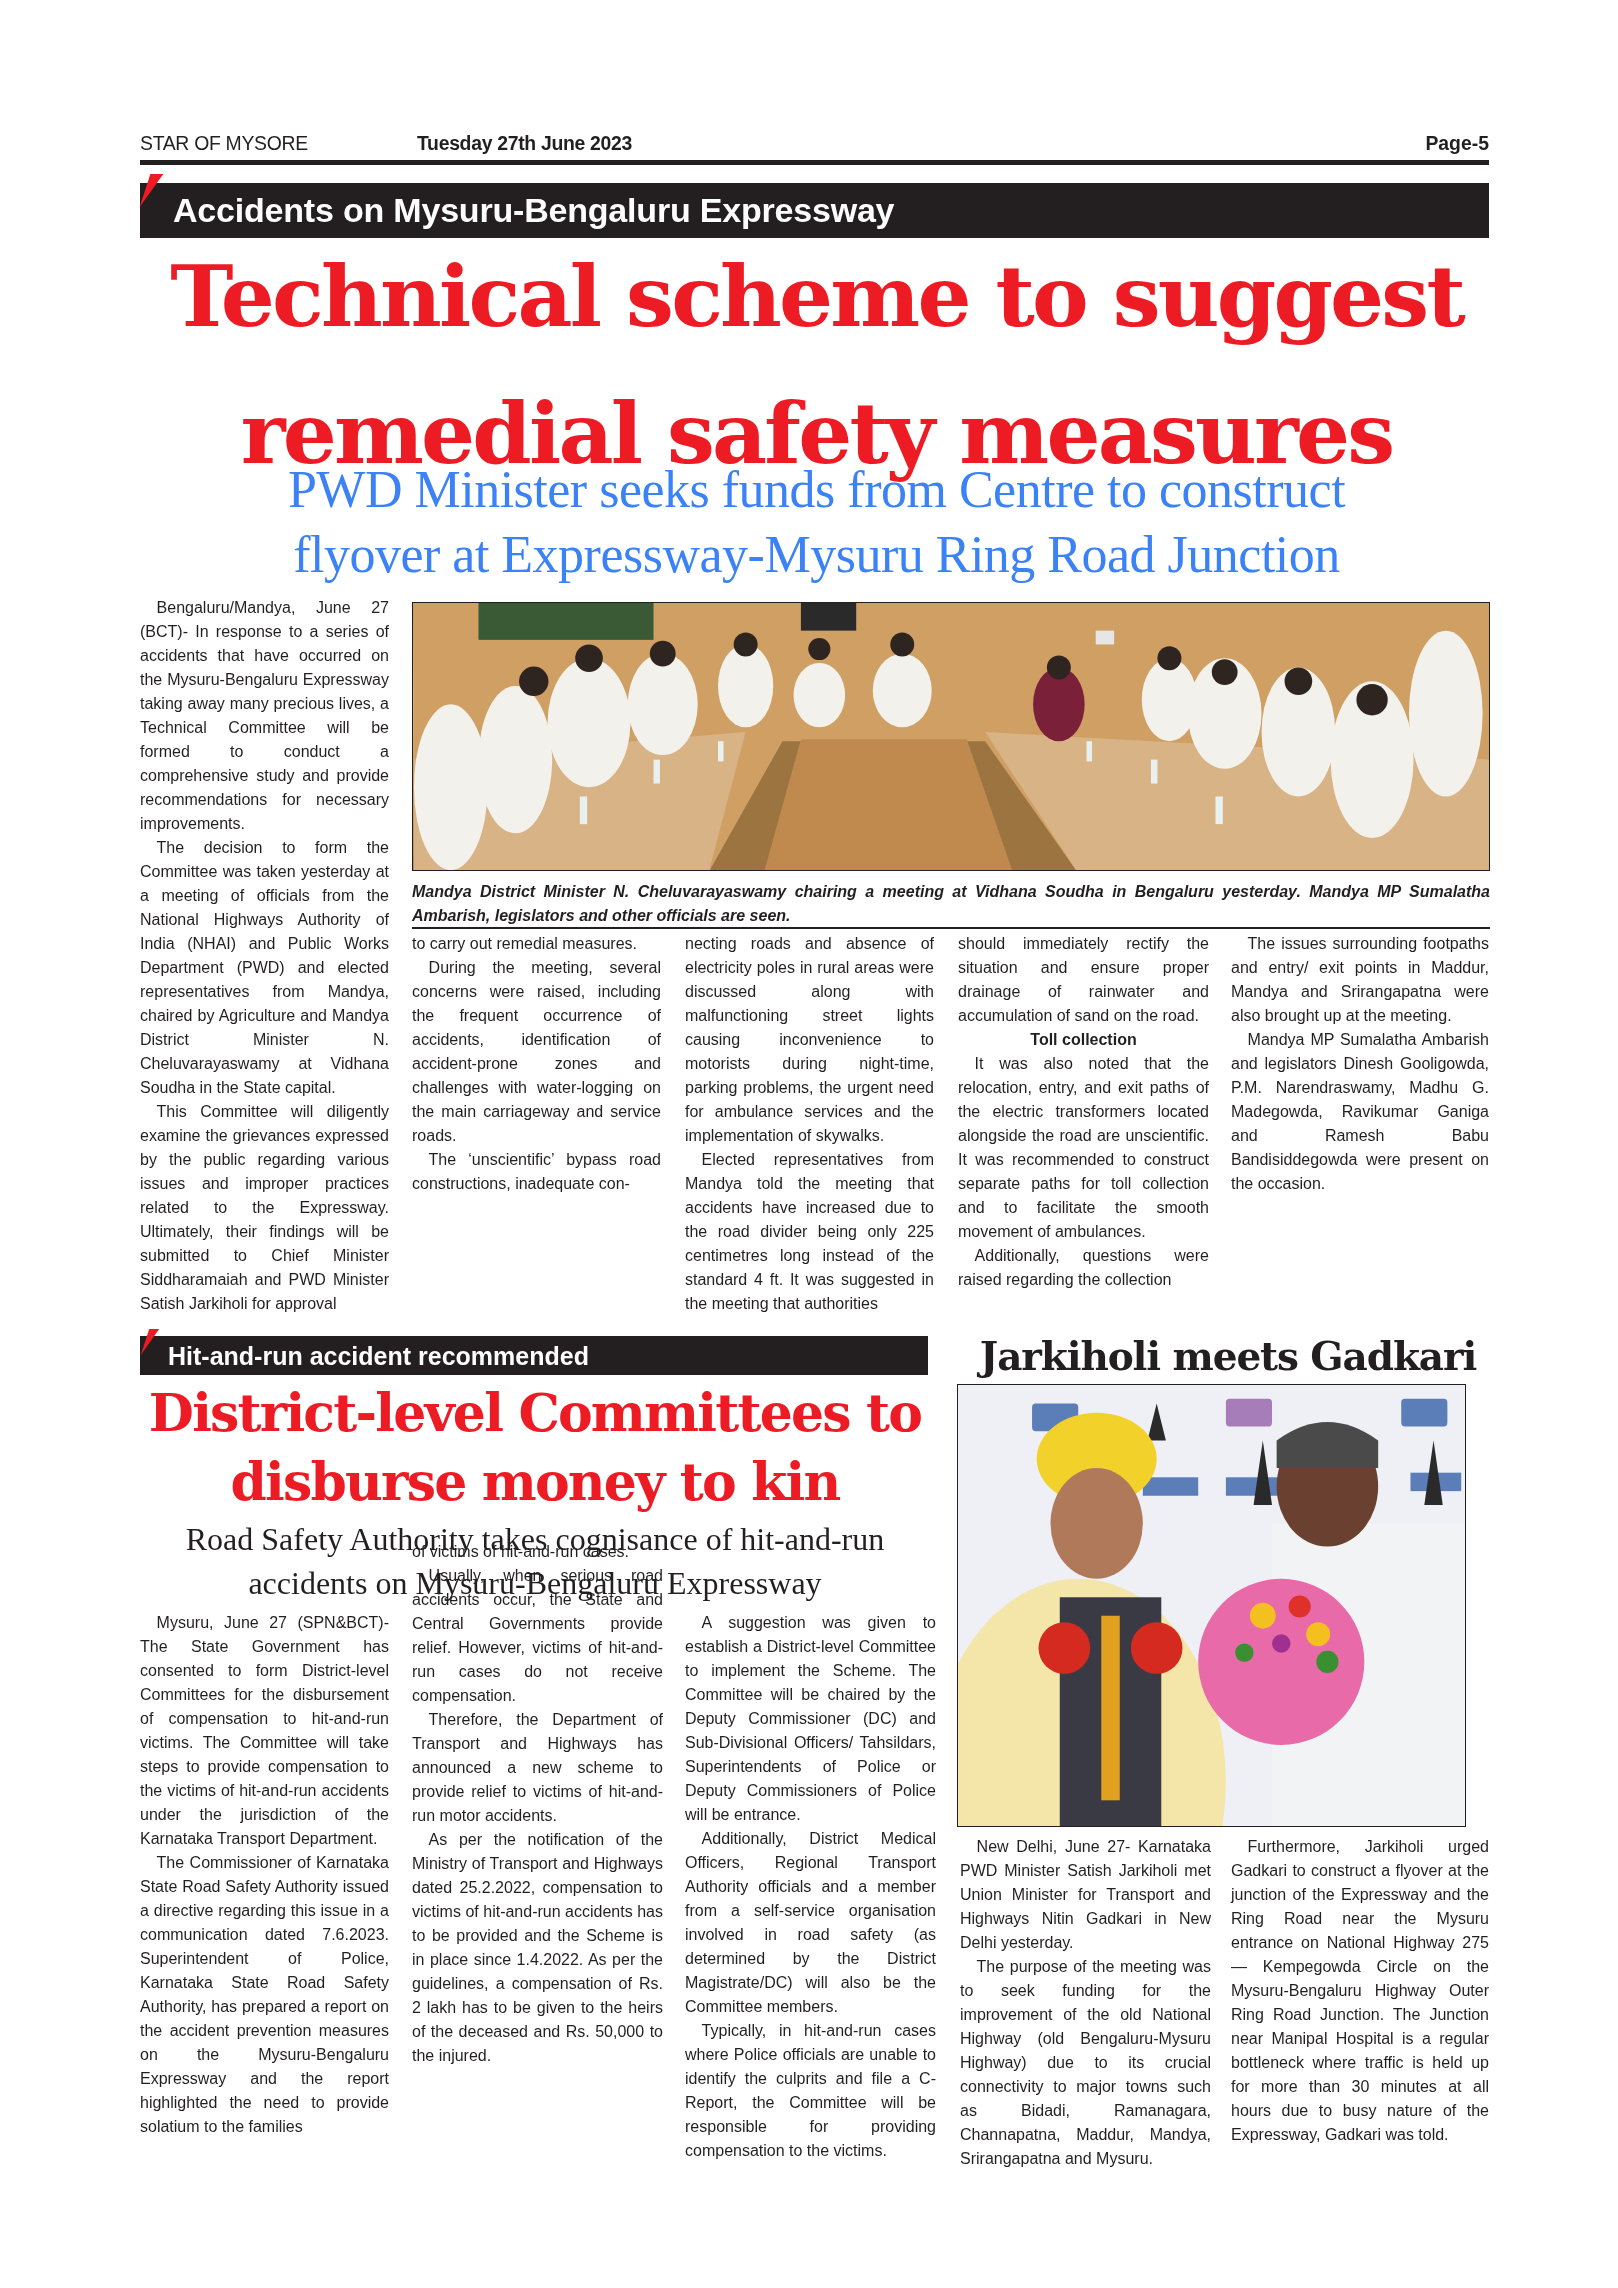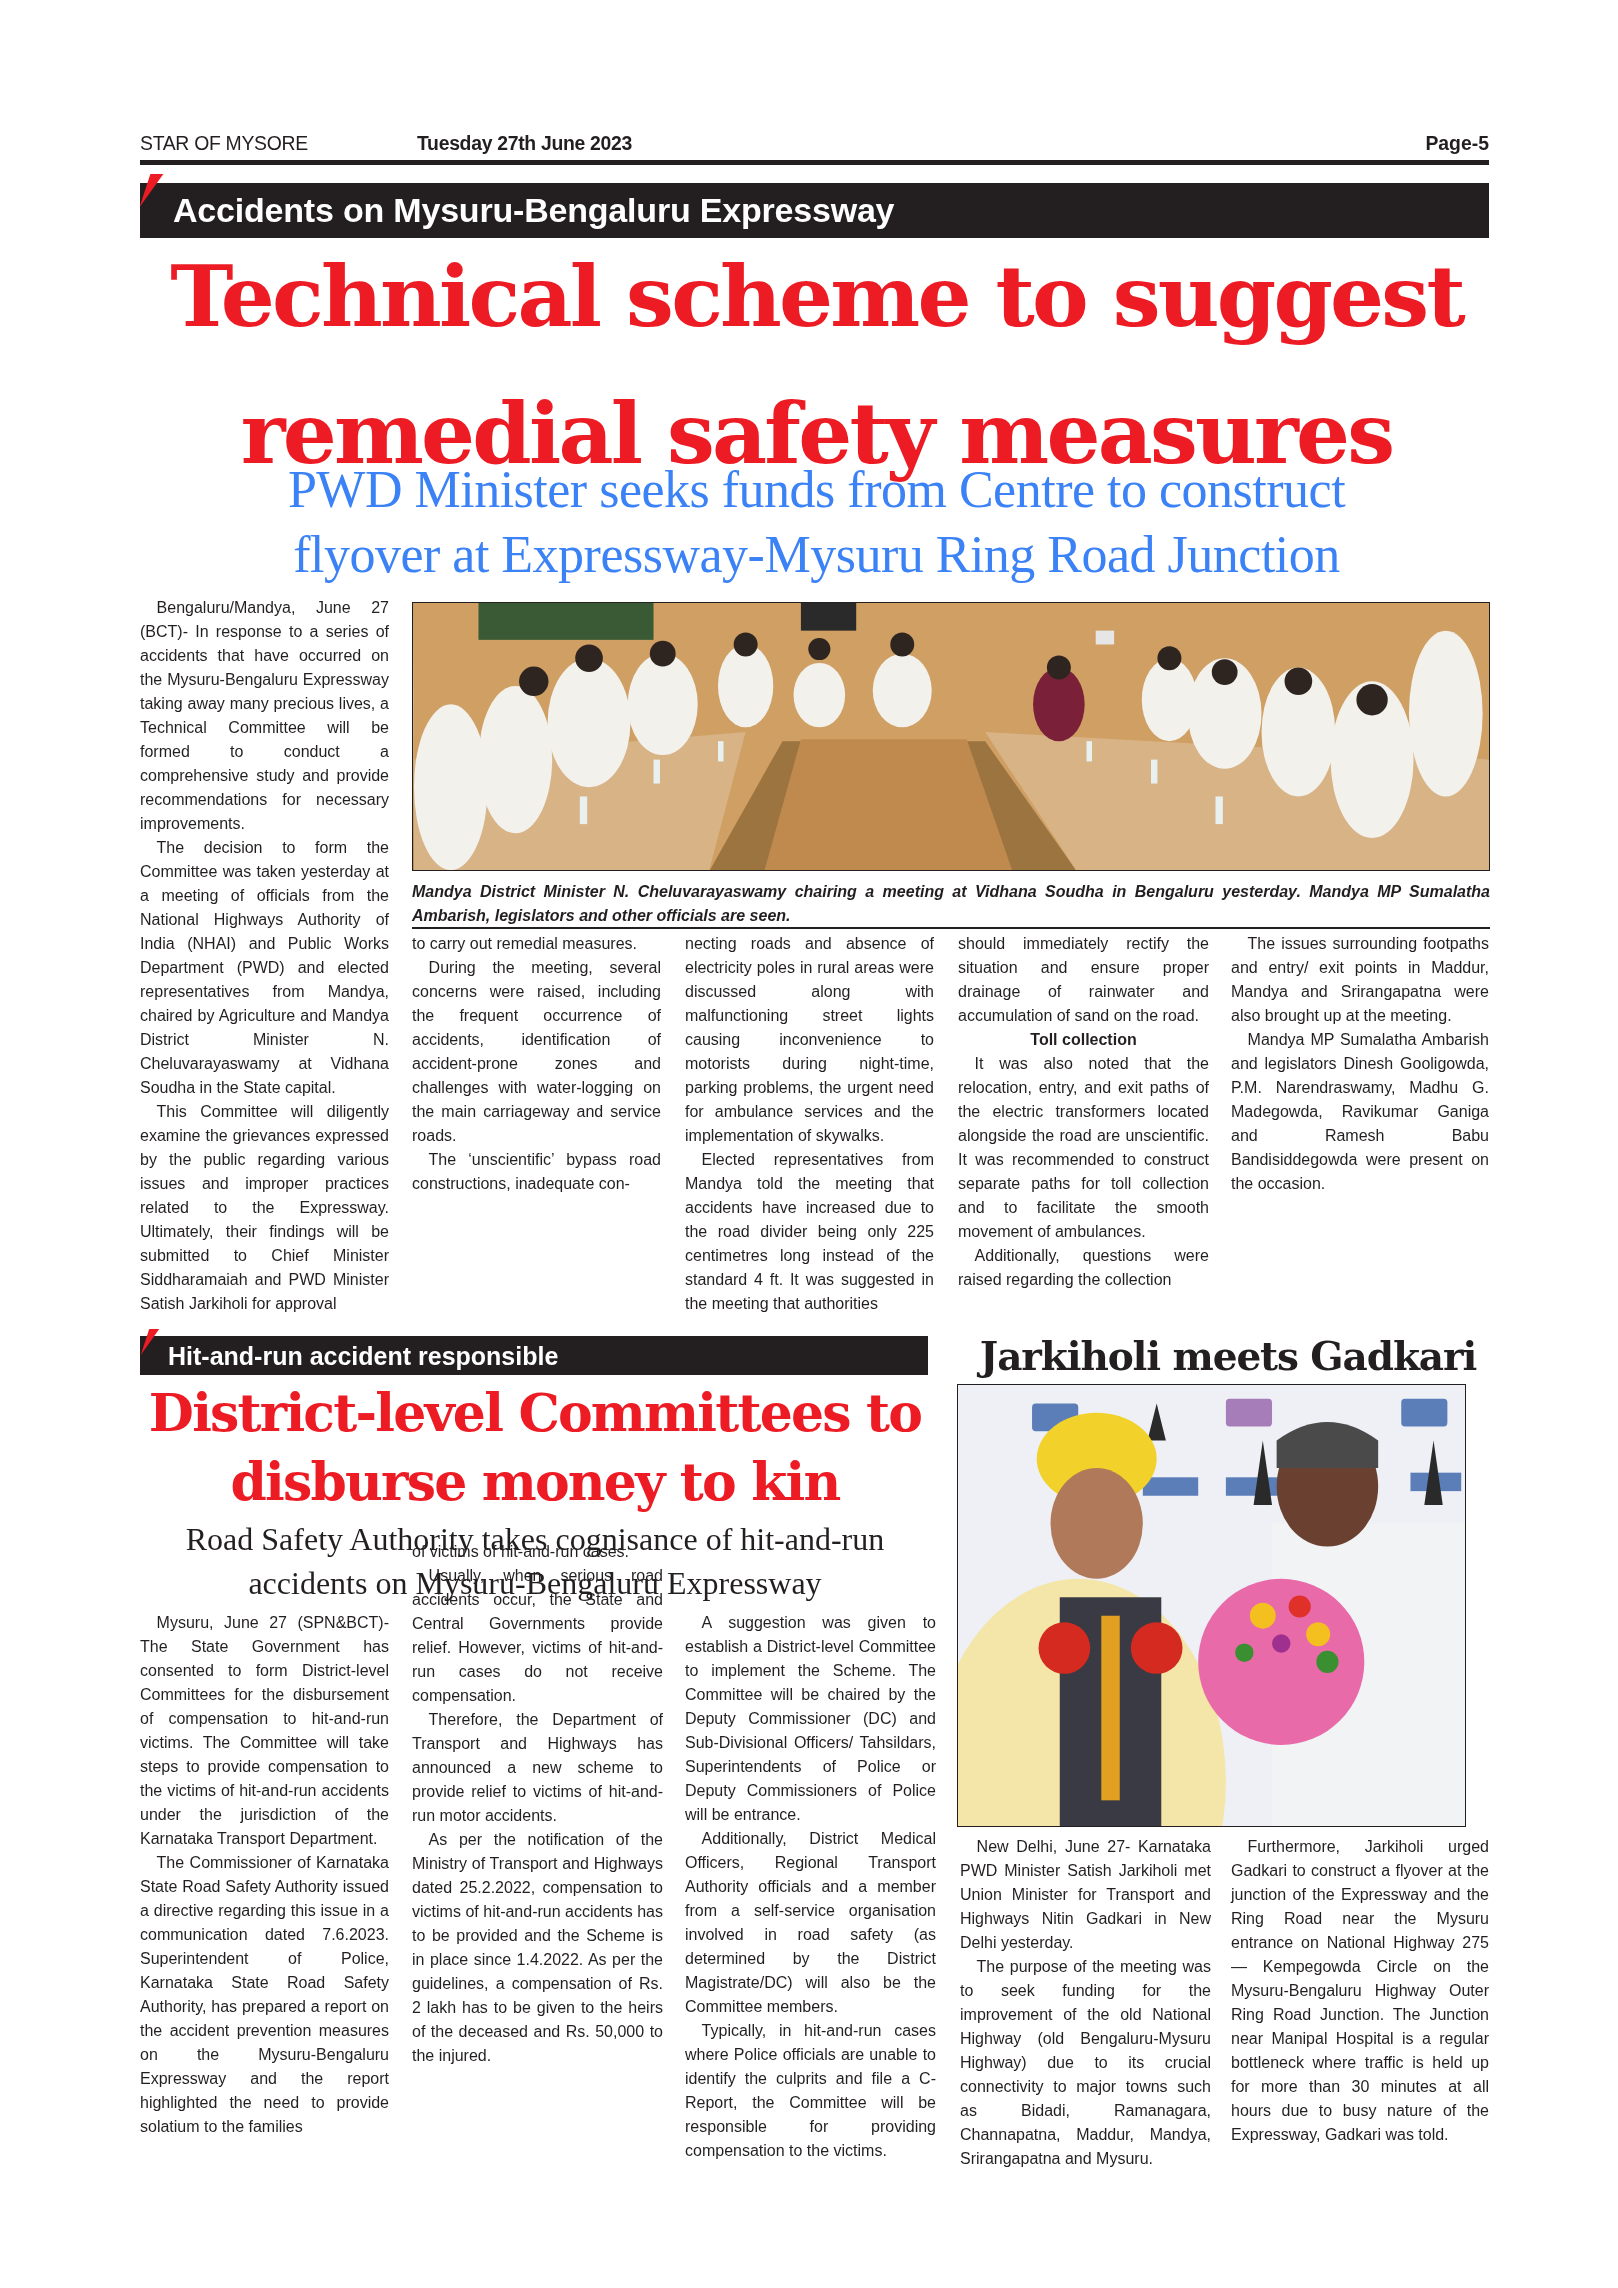--- a/index.html
+++ b/index.html
@@ -142,21 +142,21 @@
   <p>It was also noted that the relocation, entry, and exit paths of the electric transformers located alongside the road are unscientific. It was recommended to construct separate paths for toll collection and to facilitate the smooth movement of ambulances.</p>
   <p>Additionally, questions were raised regarding the collection</p>
 </div>
 <div class="col" style="left:1231px; top:932px; width:258px;">
   <p>The issues surrounding footpaths and entry/ exit points in Maddur, Mandya and Srirangapatna were also brought up at the meeting.</p>
   <p>Mandya MP Sumalatha Ambarish and legislators Dinesh Gooligowda, P.M. Narendraswamy, Madhu G. Madegowda, Ravikumar Ganiga and Ramesh Babu Bandisiddegowda were present on the occasion.</p>
 </div>
 
 <div class="kicker k2">
   <span class="flag"></span>
-  <span class="txt">Hit-and-run accident responsible</span>
+  <span class="txt">Hit-and-run accident recommended</span>
 </div>
 <div class="h2a">District-level Committees to</div>
 <div class="h2b">disburse money to kin</div>
 <div class="d2a">Road Safety Authority takes cognisance of hit-and-run</div>
 <div class="d2b">accidents on Mysuru-Bengaluru Expressway</div>
 
 <div class="col" style="left:140px; top:1611px; width:249px;">
   <p>Mysuru, June 27 (SPN&amp;BCT)- The State Government has consented to form District-level Committees for the disbursement of compensation to hit-and-run victims. The Committee will take steps to provide compensation to the victims of hit-and-run accidents under the jurisdiction of the Karnataka Transport Department.</p>
   <p>The Commissioner of Karnataka State Road Safety Authority issued a directive regarding this issue in a communication dated 7.6.2023. Superintendent of Police, Karnataka State Road Safety Authority, has prepared a report on the accident prevention measures on the Mysuru-Bengaluru Expressway and the report highlighted the need to provide solatium to the families</p>
 </div>

